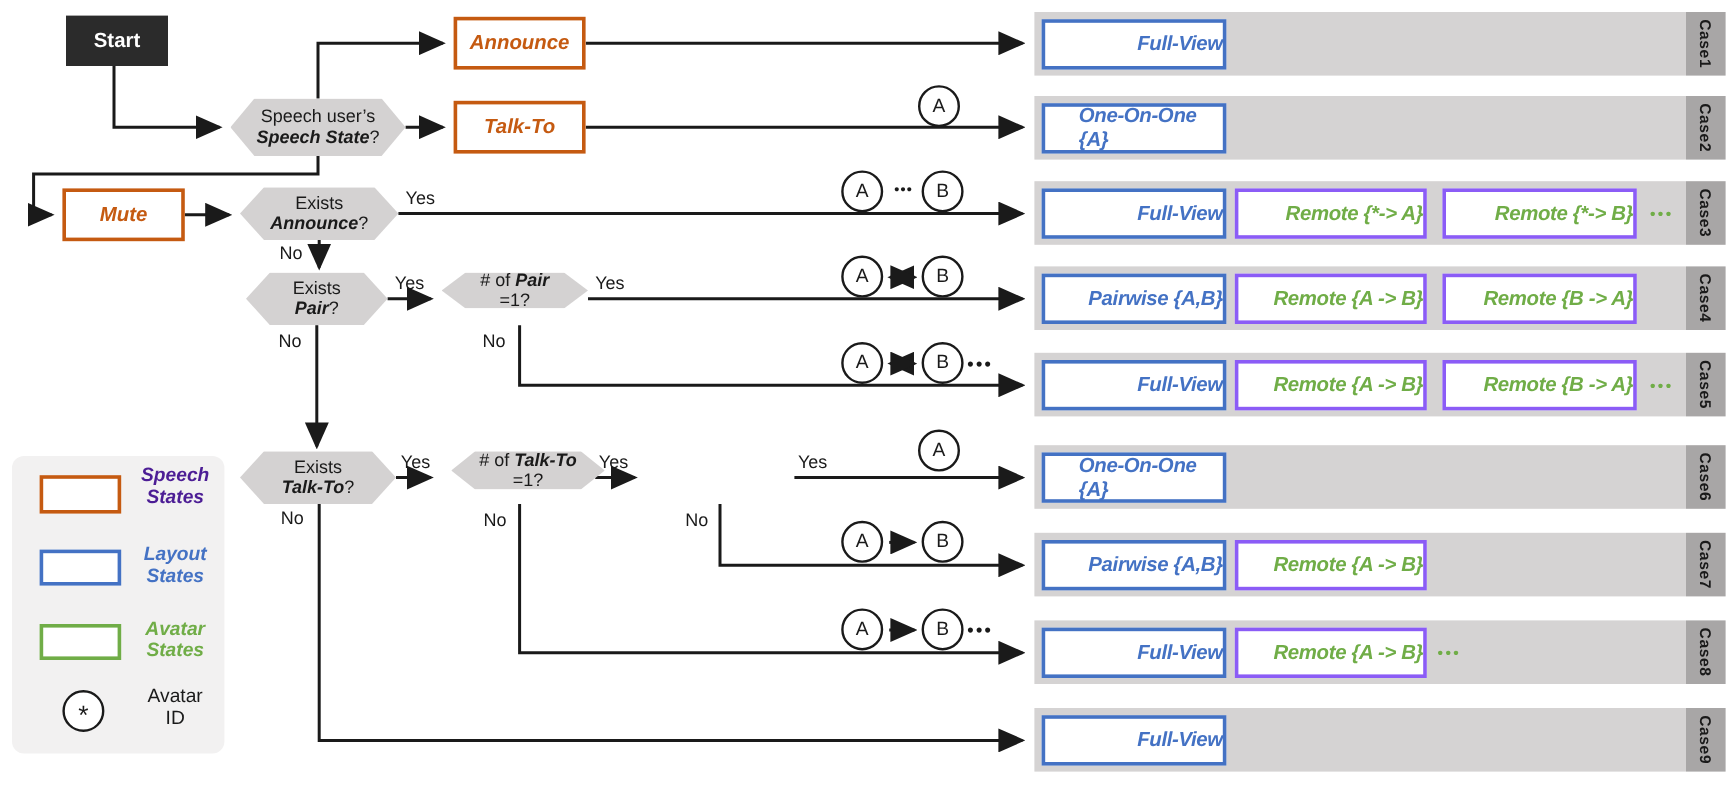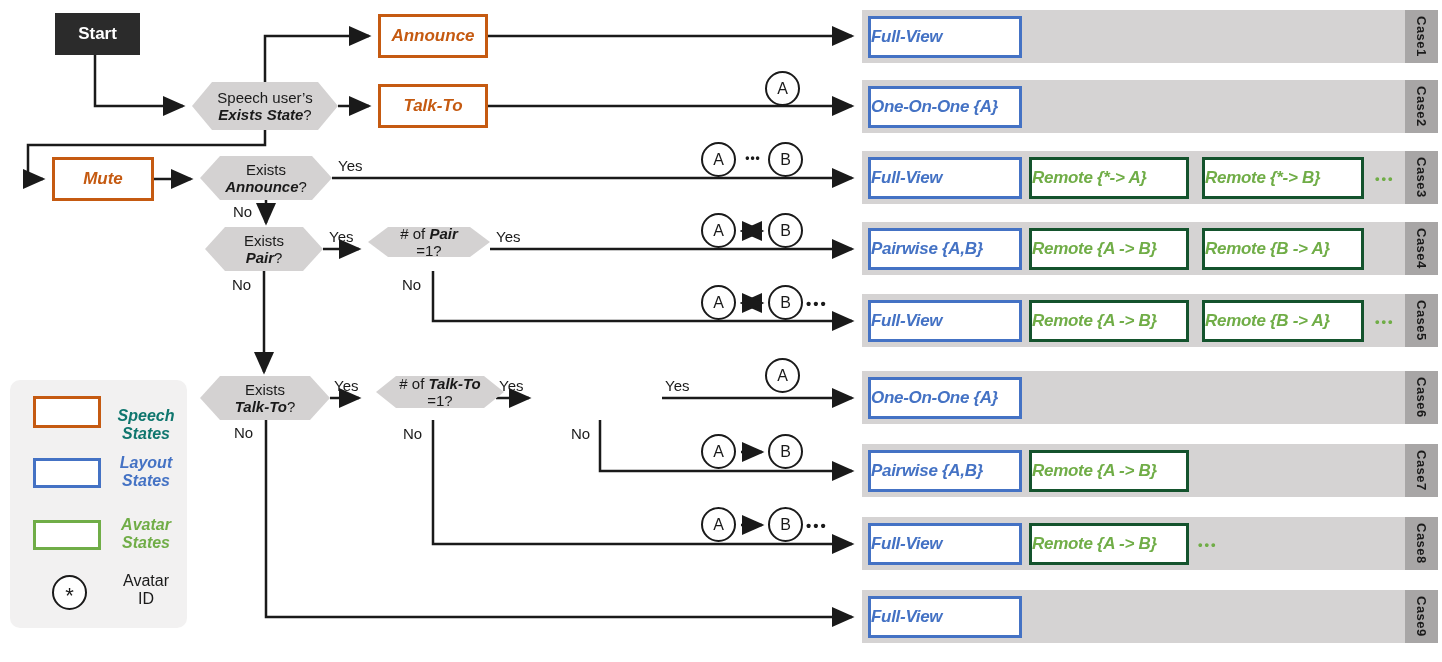--- a/index.html
+++ b/index.html
@@ -18,24 +18,24 @@
     display:flex;align-items:center;justify-content:center;font-weight:700;font-style:italic;
     font-size:17px;box-sizing:border-box;}
   .startbox{position:absolute;z-index:2;background:#2b2b2b;color:#fff;font-weight:700;font-size:17px;
     display:flex;align-items:center;justify-content:center;}
   
   .bar{position:absolute;left:862px;height:53px;display:flex;z-index:0;}
   .bar-body{width:543px;background:#d5d3d3;position:relative;}
   .tag{width:33px;background:#a8a6a6;display:flex;align-items:center;justify-content:center;
     writing-mode:vertical-rl;font-weight:700;font-size:13px;color:#1a1a1a;letter-spacing:0.5px;}
   .sbox{position:absolute;top:50%;transform:translateY(-50%);height:42px;background:#fff;
-    display:flex;align-items:center;justify-content:flex-start;font-weight:700;font-style:italic;
-    font-size:17px;box-sizing:border-box;letter-spacing:-0.3px;}
+    display:flex;align-items:center;justify-content:flex-end;font-weight:700;font-style:italic;
+    font-size:17px;box-sizing:border-box;letter-spacing:-0.3px;padding-left:28px;}
   .lbox{border:3px solid #4472C4;color:#4472C4;left:6px;width:154px;}
-  .gbox{border:3px solid #14532d;color:#70AD47;}
+  .gbox{border:3px solid #8b5cf6;color:#70AD47;}
   .g1{left:167px;width:160px;}
   .g2{left:340px;width:162px;}
   .gdots{position:absolute;top:50%;transform:translateY(-50%);color:#70AD47;font-weight:700;
     font-size:13px;letter-spacing:2px;}
   
   .circle{position:absolute;z-index:2;width:31px;height:31px;border:2.5px solid #1a1a1a;
     border-radius:50%;background:#fff;display:flex;align-items:center;justify-content:center;
     font-size:16px;}
   .bdots{position:absolute;z-index:2;font-weight:700;font-size:15px;letter-spacing:2px;color:#1a1a1a;}
   .middots{position:absolute;z-index:2;font-weight:700;font-size:12px;letter-spacing:1px;
@@ -226,21 +226,21 @@
   </div>
   <div class="obox" style="left:378px;top:84px;width:110px;height:44px">
     <span>Talk-To</span>
   </div>
   <div class="obox" style="left:52px;top:157px;width:102px;height:44px">
     <span>Mute</span>
   </div>
 
   <div class="hex" style="left:192px;top:82px;width:146px;height:48px">
     <span class="hexline">Speech user’s</span>
-    <span class="hexline"><b><i>Exists State</i></b><span>?</span></span>
+    <span class="hexline"><b><i>Speech State</i></b><span>?</span></span>
   </div>
   <div class="hex" style="left:200px;top:156px;width:132px;height:44px">
     <span class="hexline">Exists</span>
     <span class="hexline"><b><i>Announce</i></b><span>?</span></span>
   </div>
   <div class="hex" style="left:205px;top:227px;width:118px;height:44px">
     <span class="hexline">Exists</span>
     <span class="hexline"><b><i>Pair</i></b><span>?</span></span>
   </div>
   <div class="hex" style="left:368px;top:227px;width:122px;height:30px">
@@ -310,21 +310,21 @@
   <div class="circle" style="left:701px;top:507px">
       <span>A</span>
     </div>
   <div class="circle" style="left:768px;top:507px">
       <span>B</span>
     </div>
   <span class="bdots" style="left:806px;top:517px">•••</span>
 
   <div class="legend">
     <div class="lrect" style="left:23px;top:16px;width:68px;height:32px;border:3px solid #C55A11"></div>
-    <div class="llabel" style="top:27px;color:#0f766e">
+    <div class="llabel" style="top:8px;color:#4c1d95">
       <span class="hexline">Speech</span>
         <span class="hexline">States</span>
     </div>
     <div class="lrect" style="left:23px;top:78px;width:68px;height:30px;border:3px solid #4472C4"></div>
     <div class="llabel" style="top:74px;color:#4472C4">
       <span class="hexline">Layout</span>
         <span class="hexline">States</span>
     </div>
     <div class="lrect" style="left:23px;top:140px;width:68px;height:30px;border:3px solid #70AD47"></div>
     <div class="llabel" style="top:136px;color:#70AD47">

